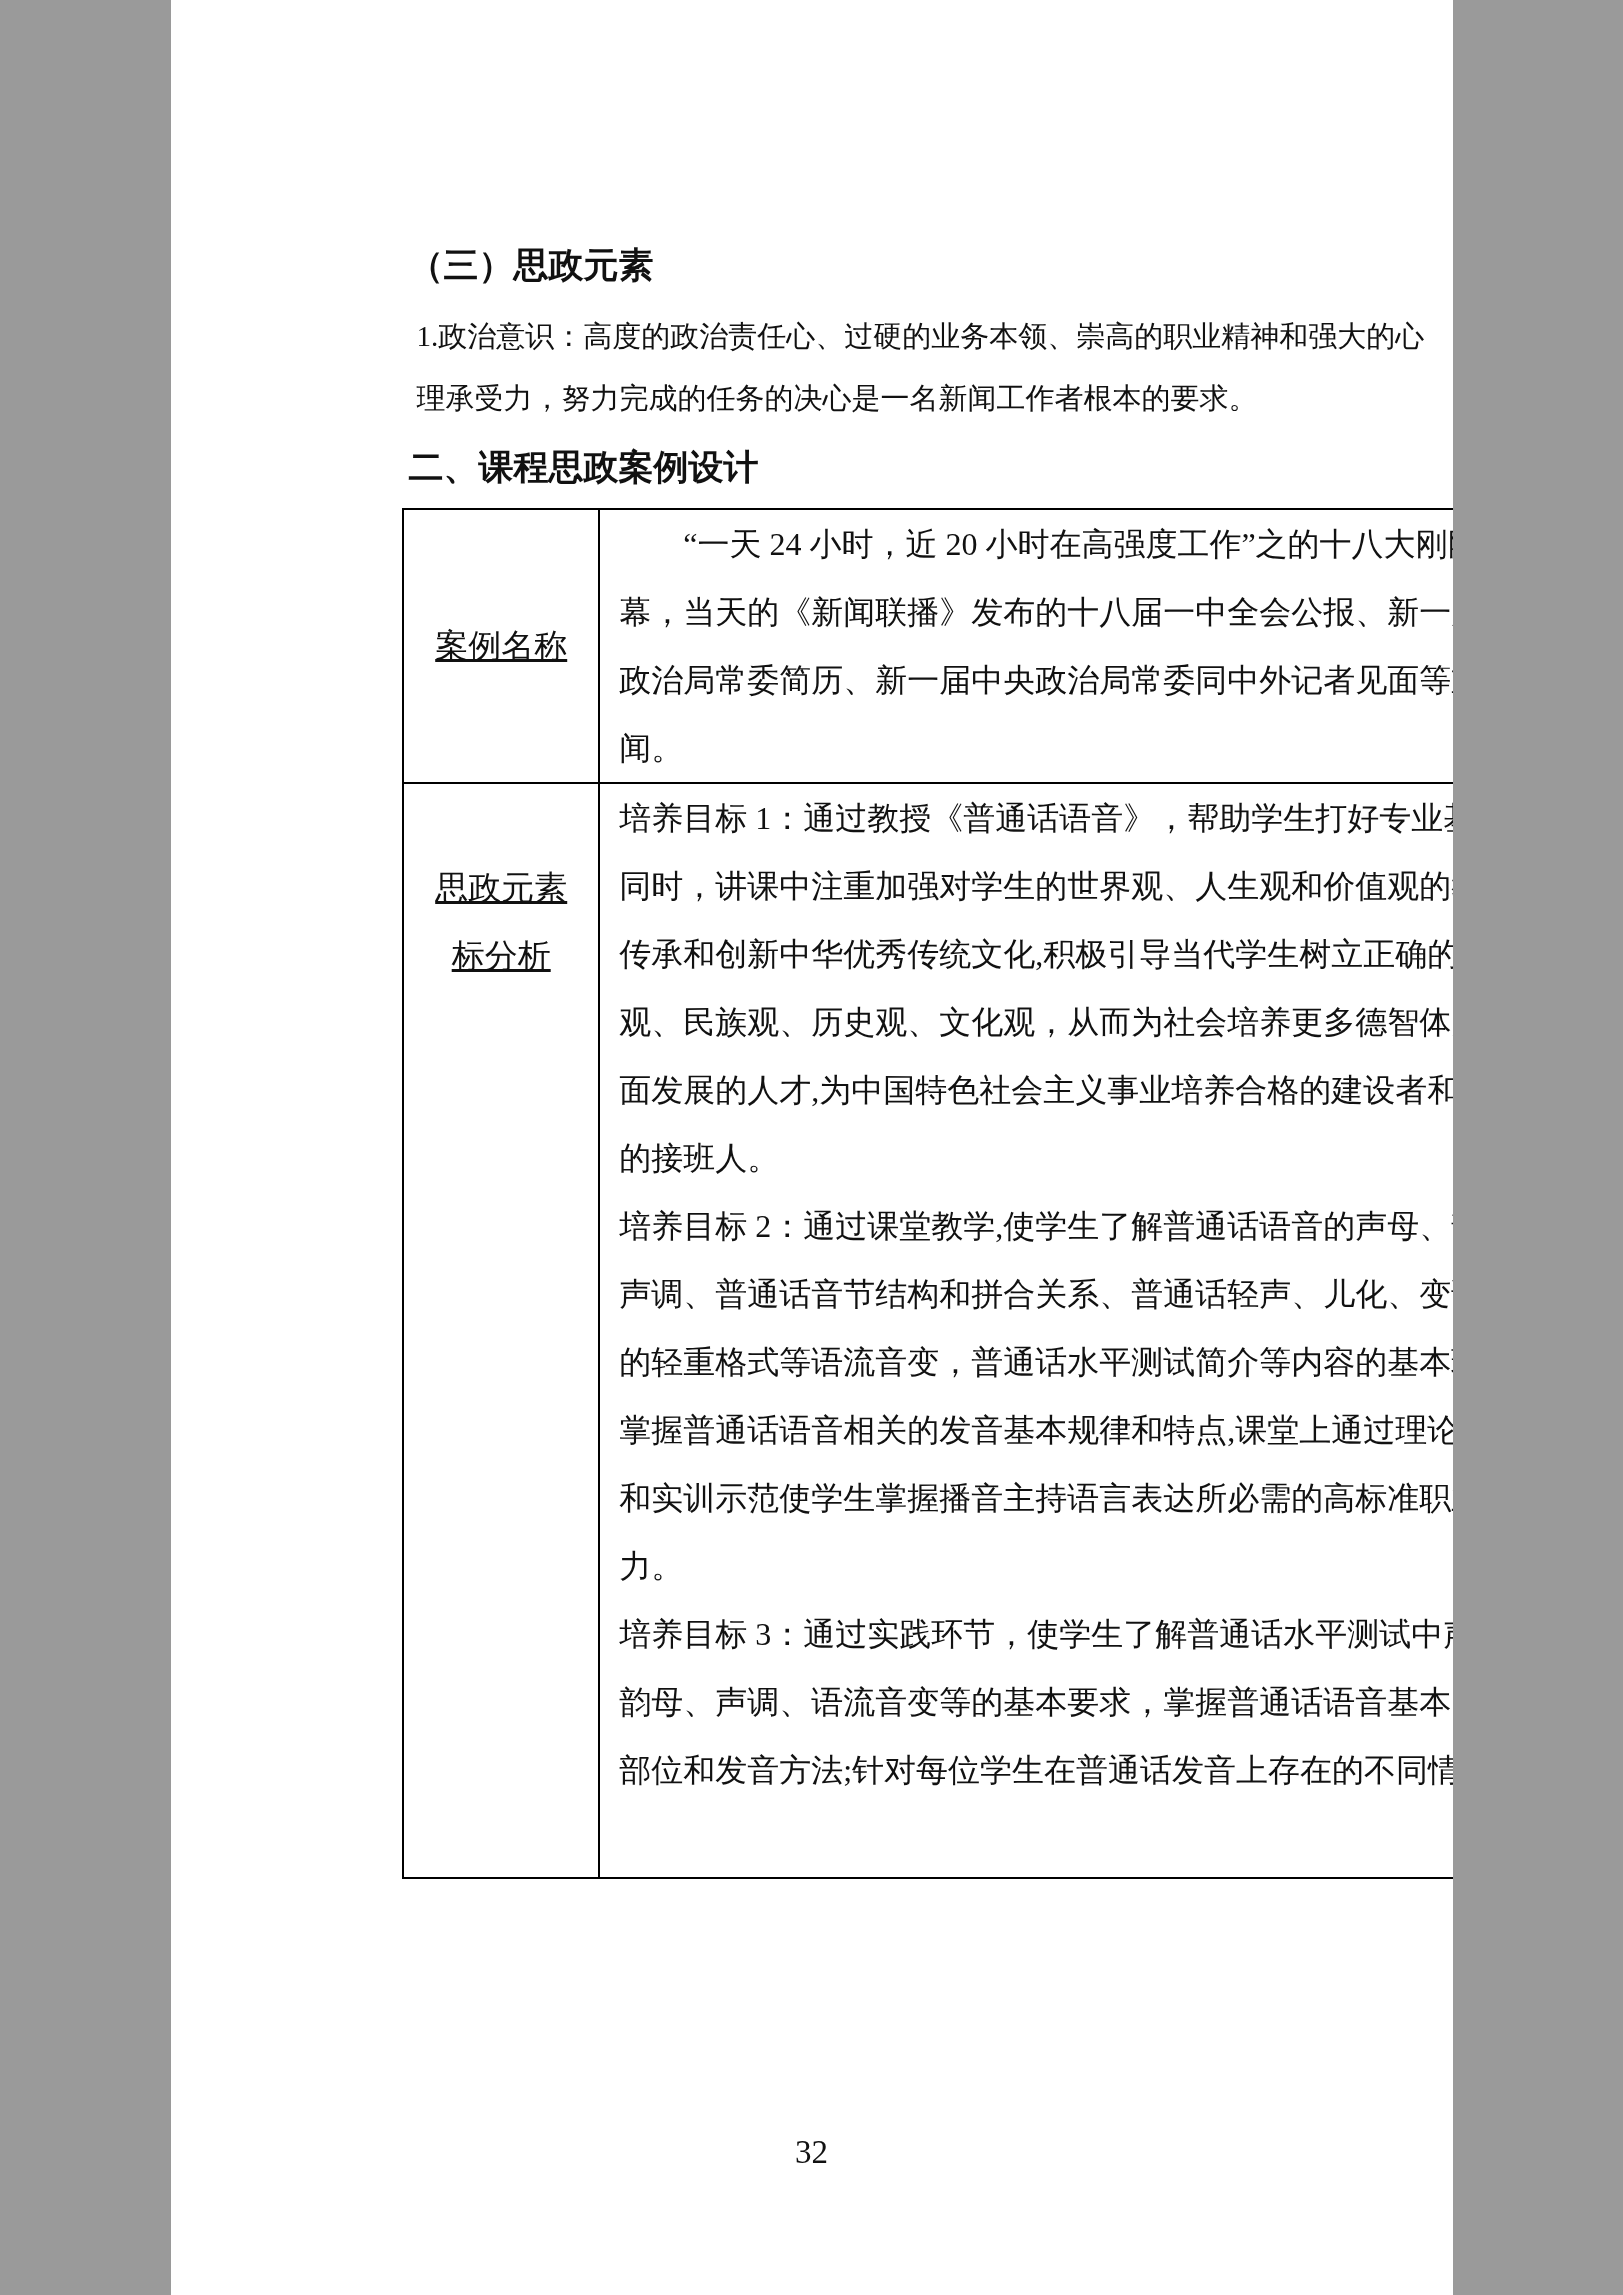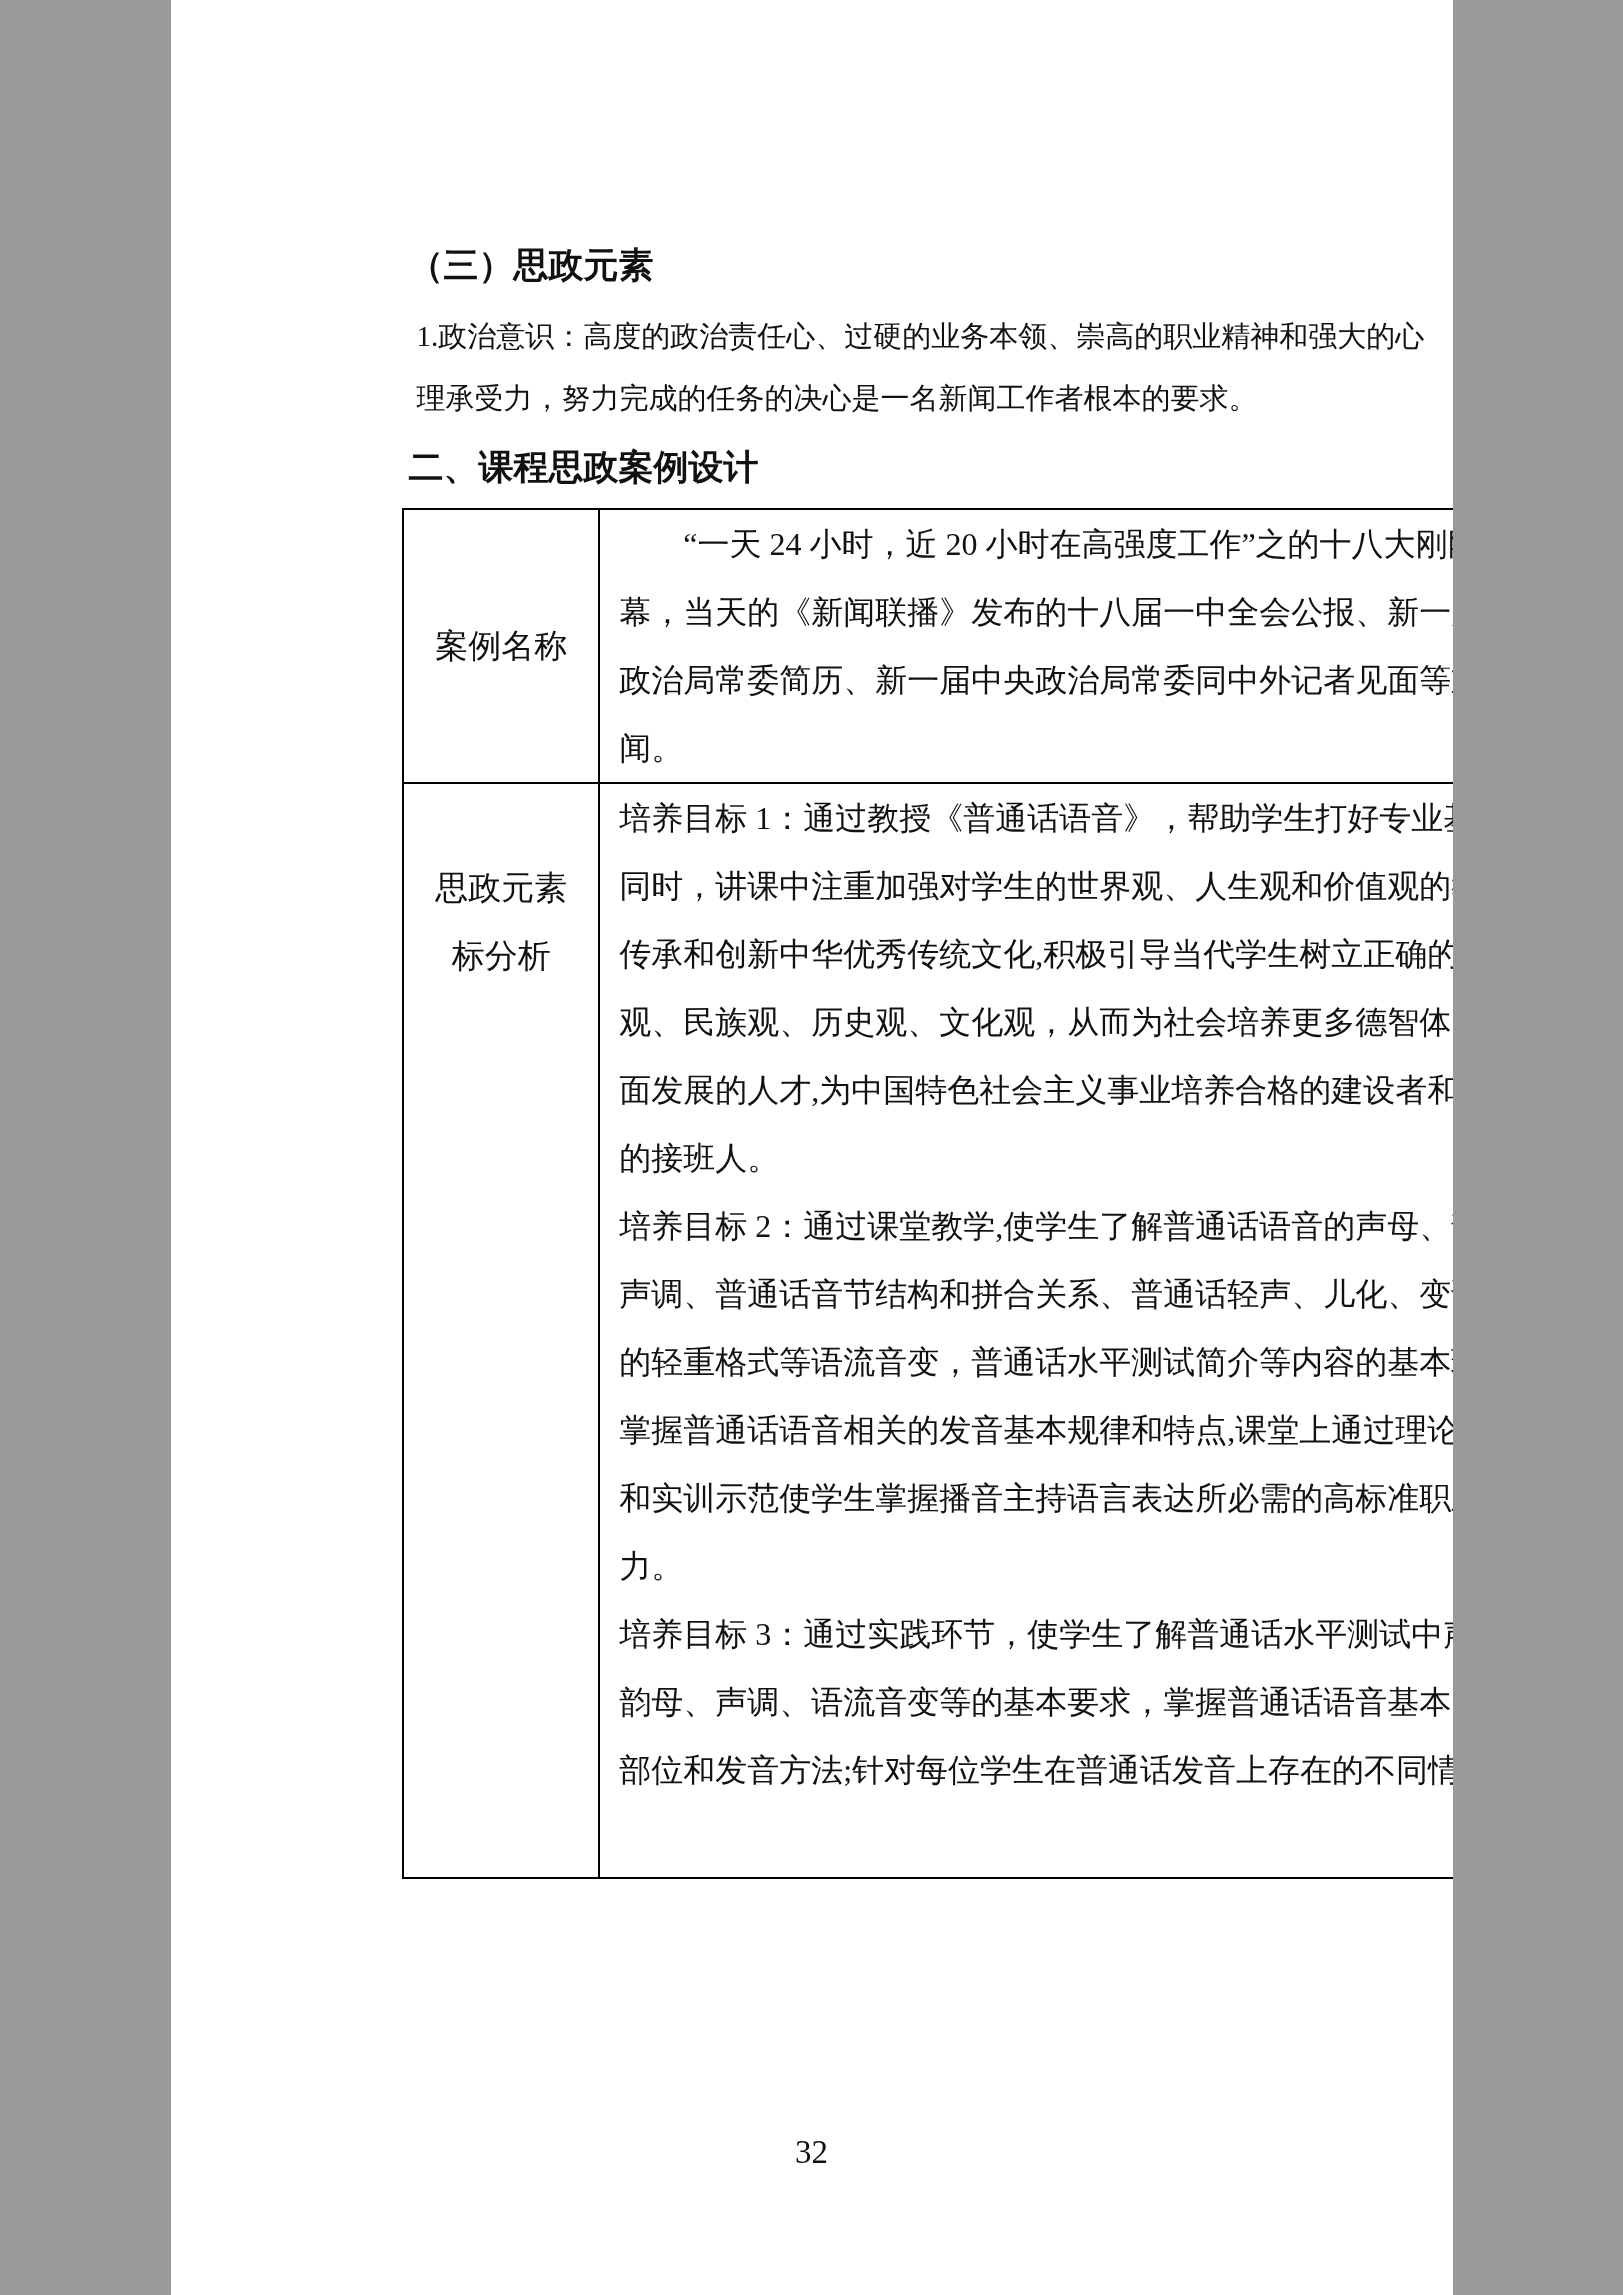--- a/index.html
+++ b/index.html
@@ -44,20 +44,21 @@
     overflow:hidden;
   }
   col.c-label { width:196px; }
   col.c-content { width:963px; }
   td.cell-label {
     text-align:center;
     font-size:33px;
     line-height:68px;
     white-space:pre-line;
     padding:0;
+    text-decoration:underline;
   }
   td.cell-label.v-middle { vertical-align:middle; }
   td.cell-label.v-top { padding-top:70px; }
   td.cell-content {
     font-size:32px;
     line-height:68px;
     white-space:pre-line;
     padding:0 11px 0 19px;
     text-align:left;
   }

